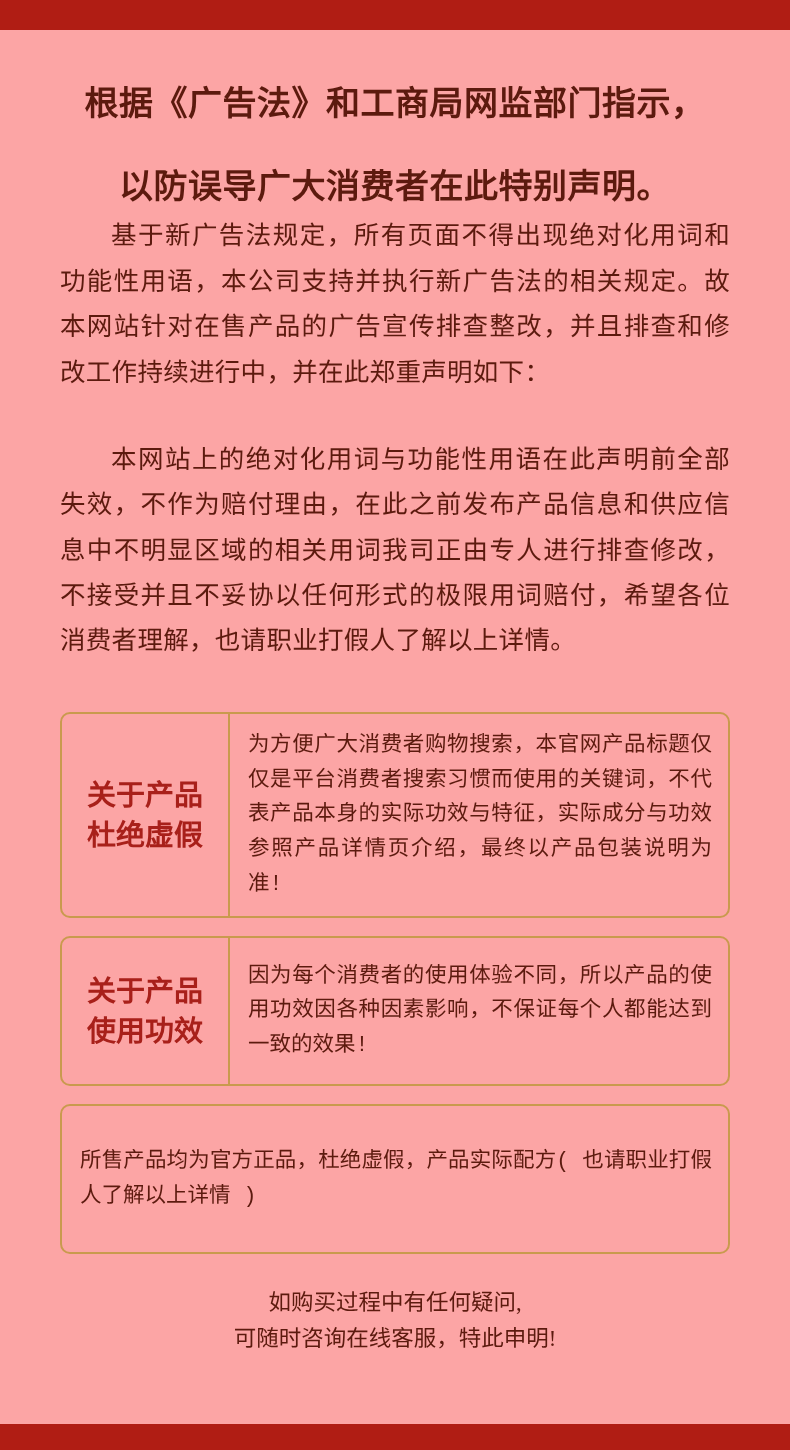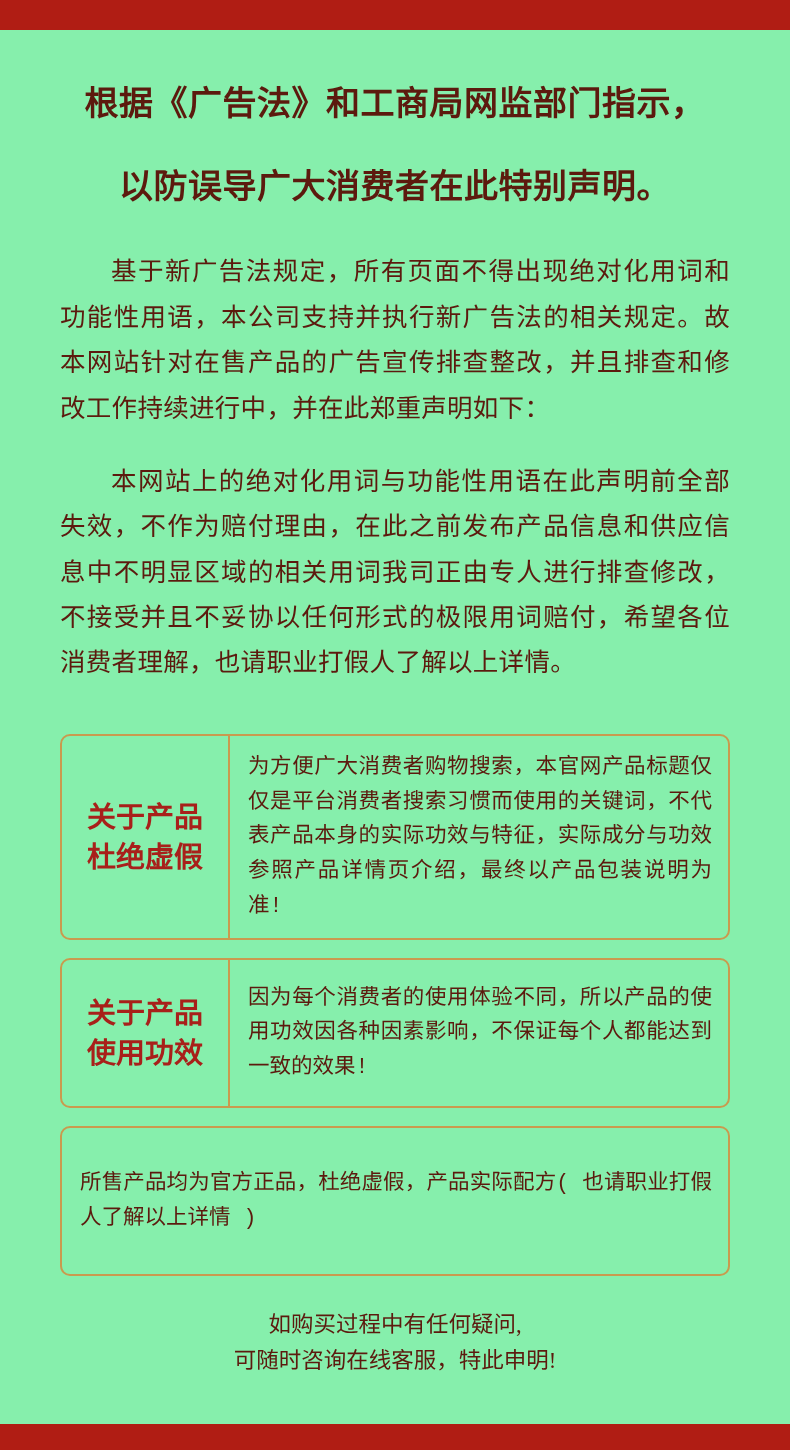--- a/index.html
+++ b/index.html
@@ -32,21 +32,21 @@
     bottom: 0; left: 0;
     width: 790px;
     height: 26px;
     background: #b01d14;
   }
   .panel {
     position: absolute;
     top: 30px; left: 0;
     width: 790px;
     height: 1394px;
-    background: #86efac;
+    background: #fca5a5;
     box-sizing: border-box;
     padding: 0 60px;
   }
   .headline {
     margin: 0;
     padding-top: 48px;
     text-align: center;
     color: #5c1a0e;
     font-size: 34px;
     font-weight: bold;
@@ -60,24 +60,23 @@
   .para {
     margin: 0;
     color: #5c1a0e;
     font-size: 25.5px;
     line-height: 1.78;
     text-align: justify;
     text-indent: 2em;
     letter-spacing: 0.3px;
   }
   .para.first {
-    margin-top: 36px;
   }
   .para.second {
-    margin-top: 28px;
+    margin-top: 42px;
   }
   .cards {
     margin-top: 48px;
   }
   .card {
     display: flex;
     align-items: stretch;
     border: 2px solid #c99a4e;
     border-radius: 10px;
     box-sizing: border-box;

